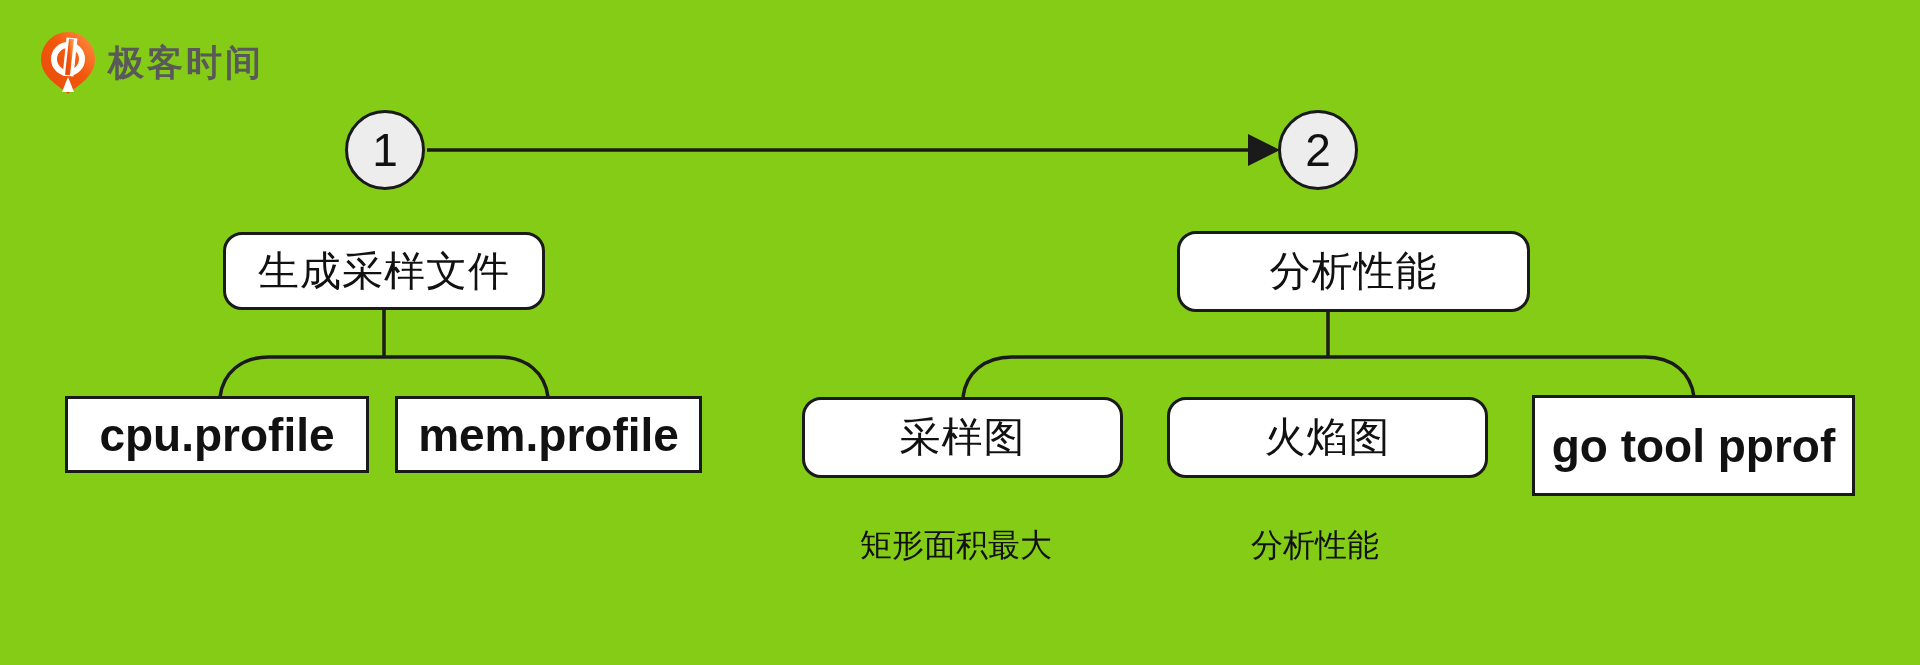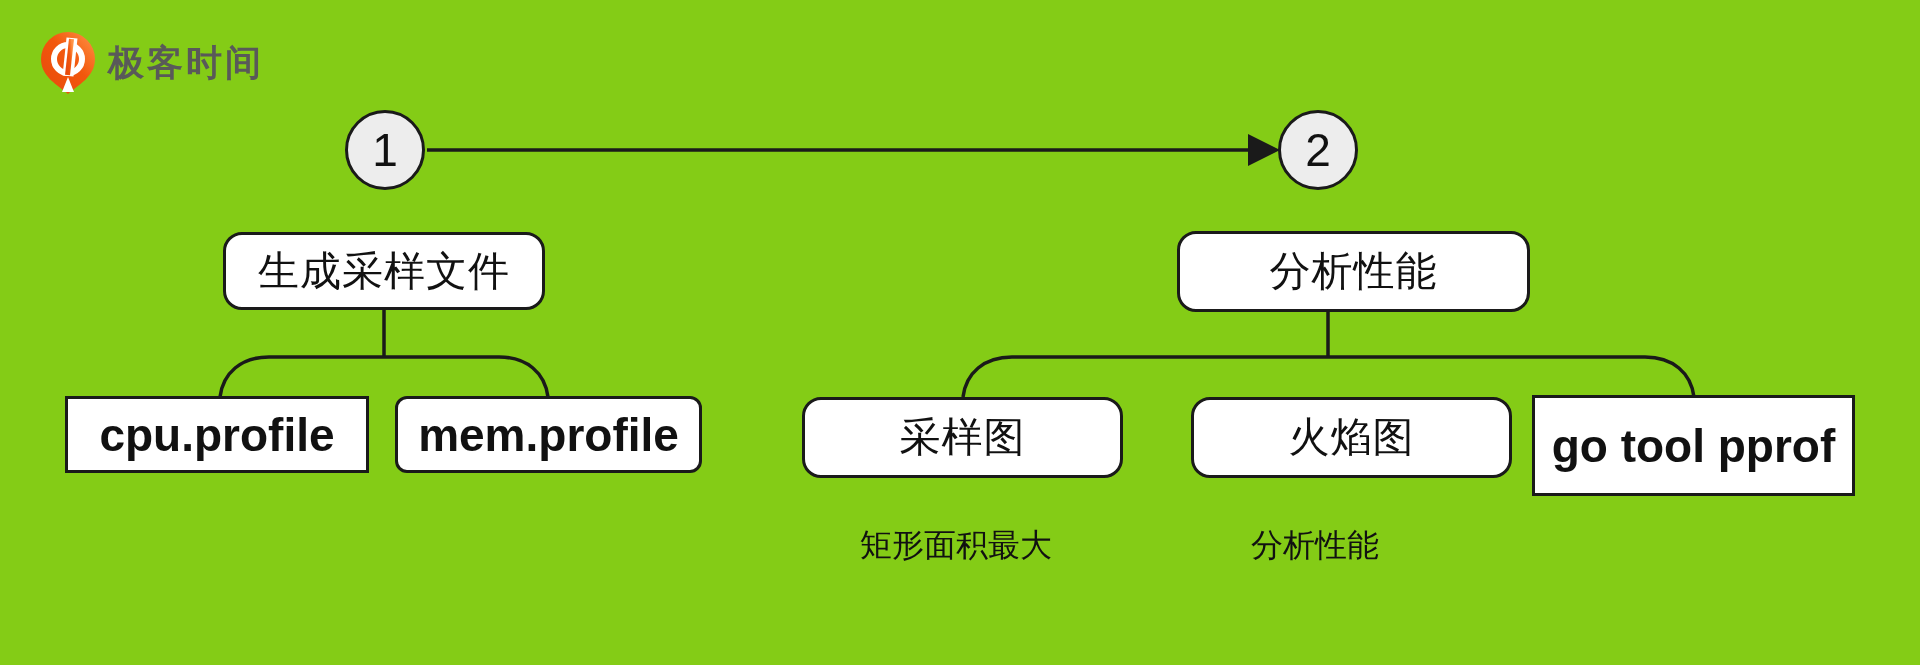--- a/index.html
+++ b/index.html
@@ -85,23 +85,23 @@
 
   <div class="step-circle" style="left:345px;top:110px;">
     <span>1</span>
   </div>
   <div class="step-circle" style="left:1278px;top:110px;">
     <span>2</span>
   </div>
 
   <div class="node-box cjk" style="left:223px;top:232px;width:322px;height:78px;">生成采样文件</div>
   <div class="node-box latin" style="left:65px;top:396px;width:304px;height:77px;">cpu.profile</div>
-  <div class="node-box latin" style="left:395px;top:396px;width:307px;height:77px;border-radius:12px;">mem.profile</div>
+  <div class="node-box latin" style="left:395px;top:396px;width:307px;height:77px;">mem.profile</div>
 
   <div class="node-box cjk" style="left:1177px;top:231px;width:353px;height:81px;text-align:center;">分析性能</div>
   <div class="node-box cjk" style="left:802px;top:397px;width:321px;height:81px;">采样图</div>
-  <div class="node-box cjk" style="left:1167px;top:397px;width:321px;height:81px;margin-left:24px;">火焰图</div>
+  <div class="node-box cjk" style="left:1167px;top:397px;width:321px;height:81px;">火焰图</div>
   <div class="node-box latin" style="left:1532px;top:395px;width:323px;height:101px;">go tool pprof</div>
 
   <div class="note-label" style="left:806px;top:524px;">矩形面积最大</div>
   <div class="note-label" style="left:1165px;top:524px;">分析性能</div>
 
 </div>
 
 </body></html>

